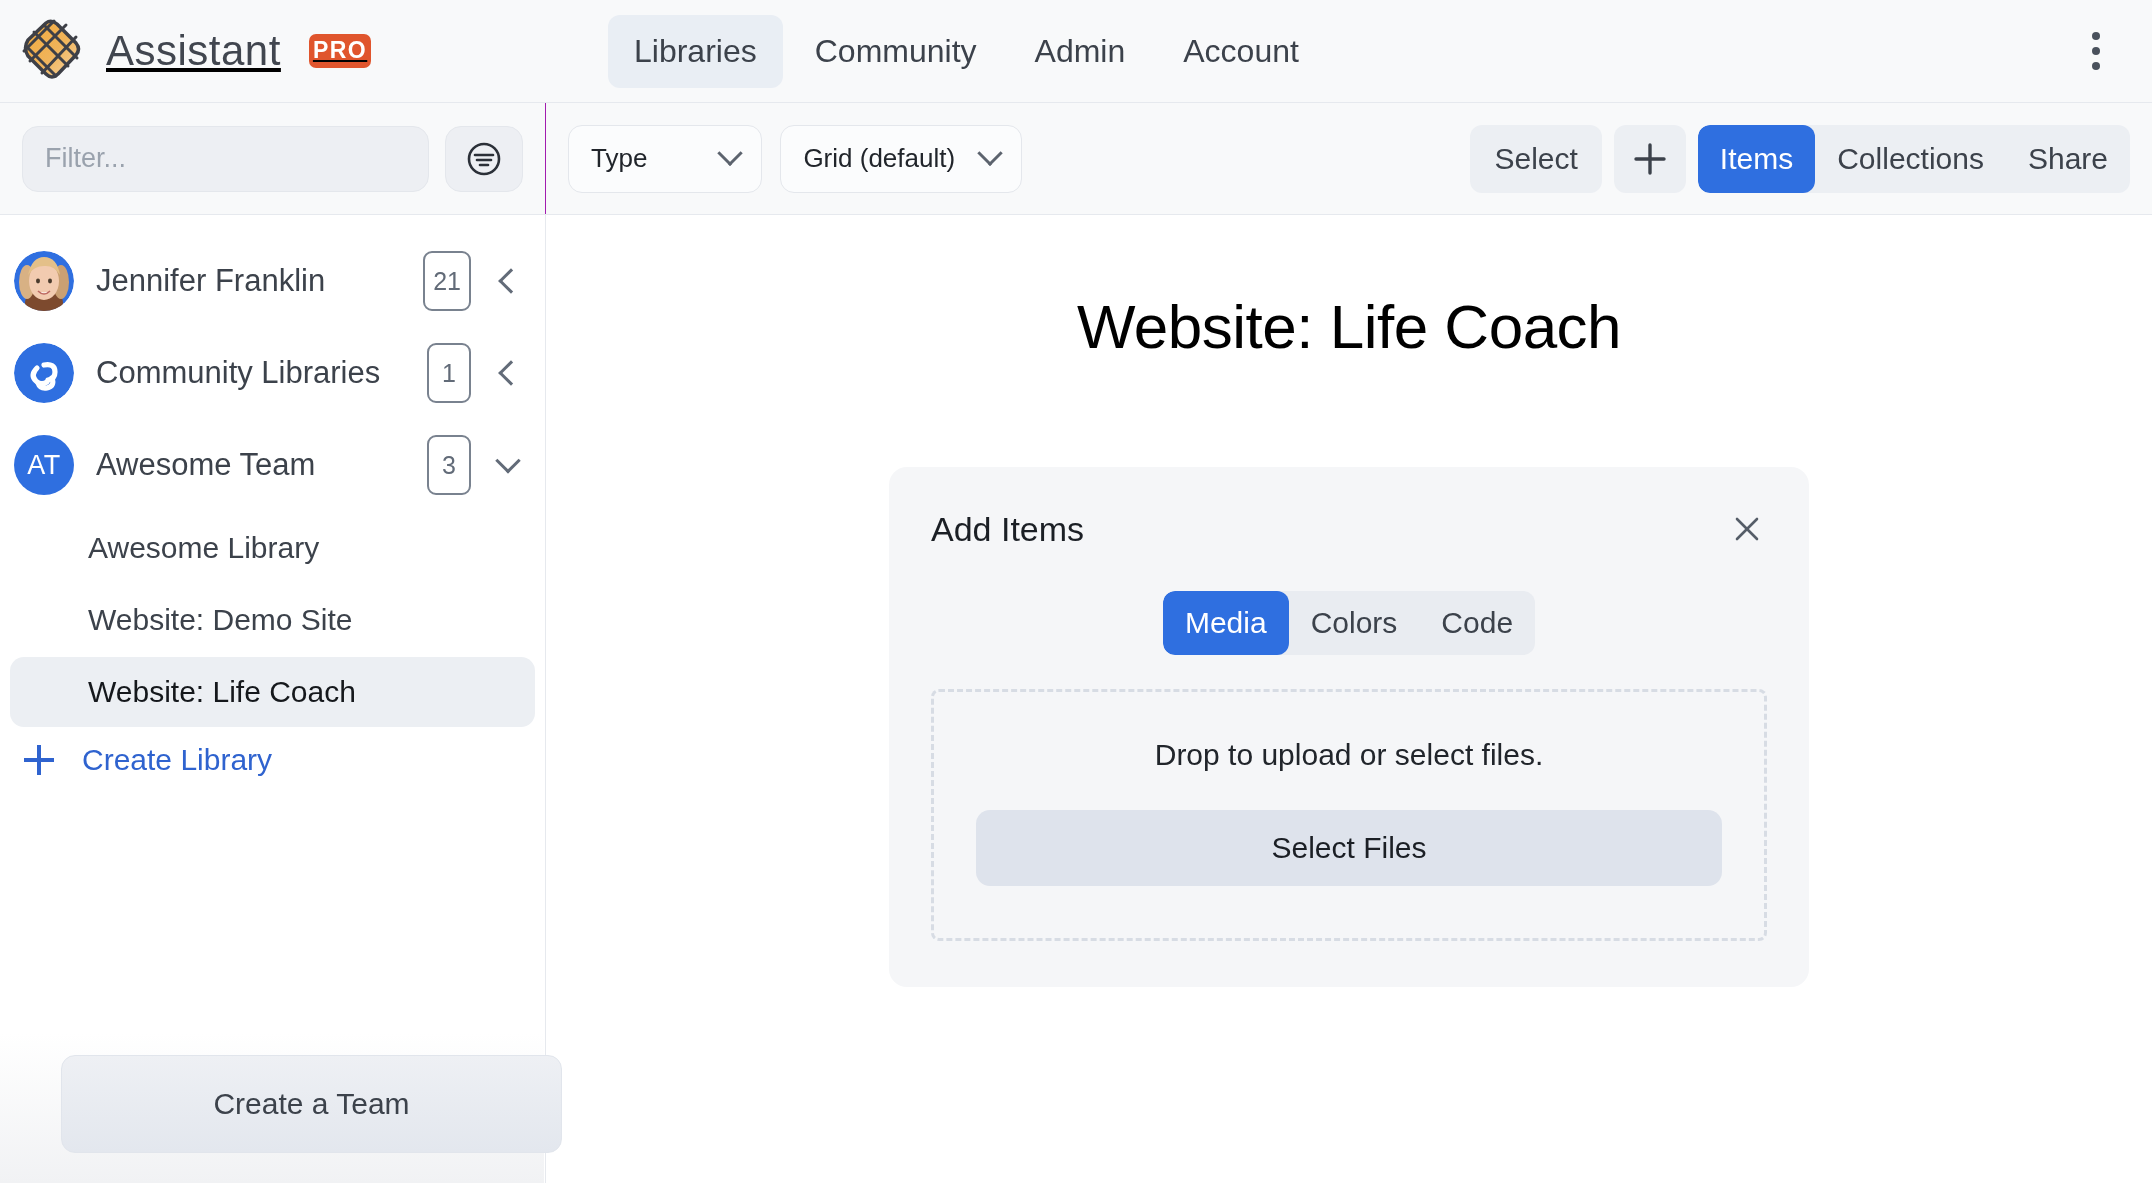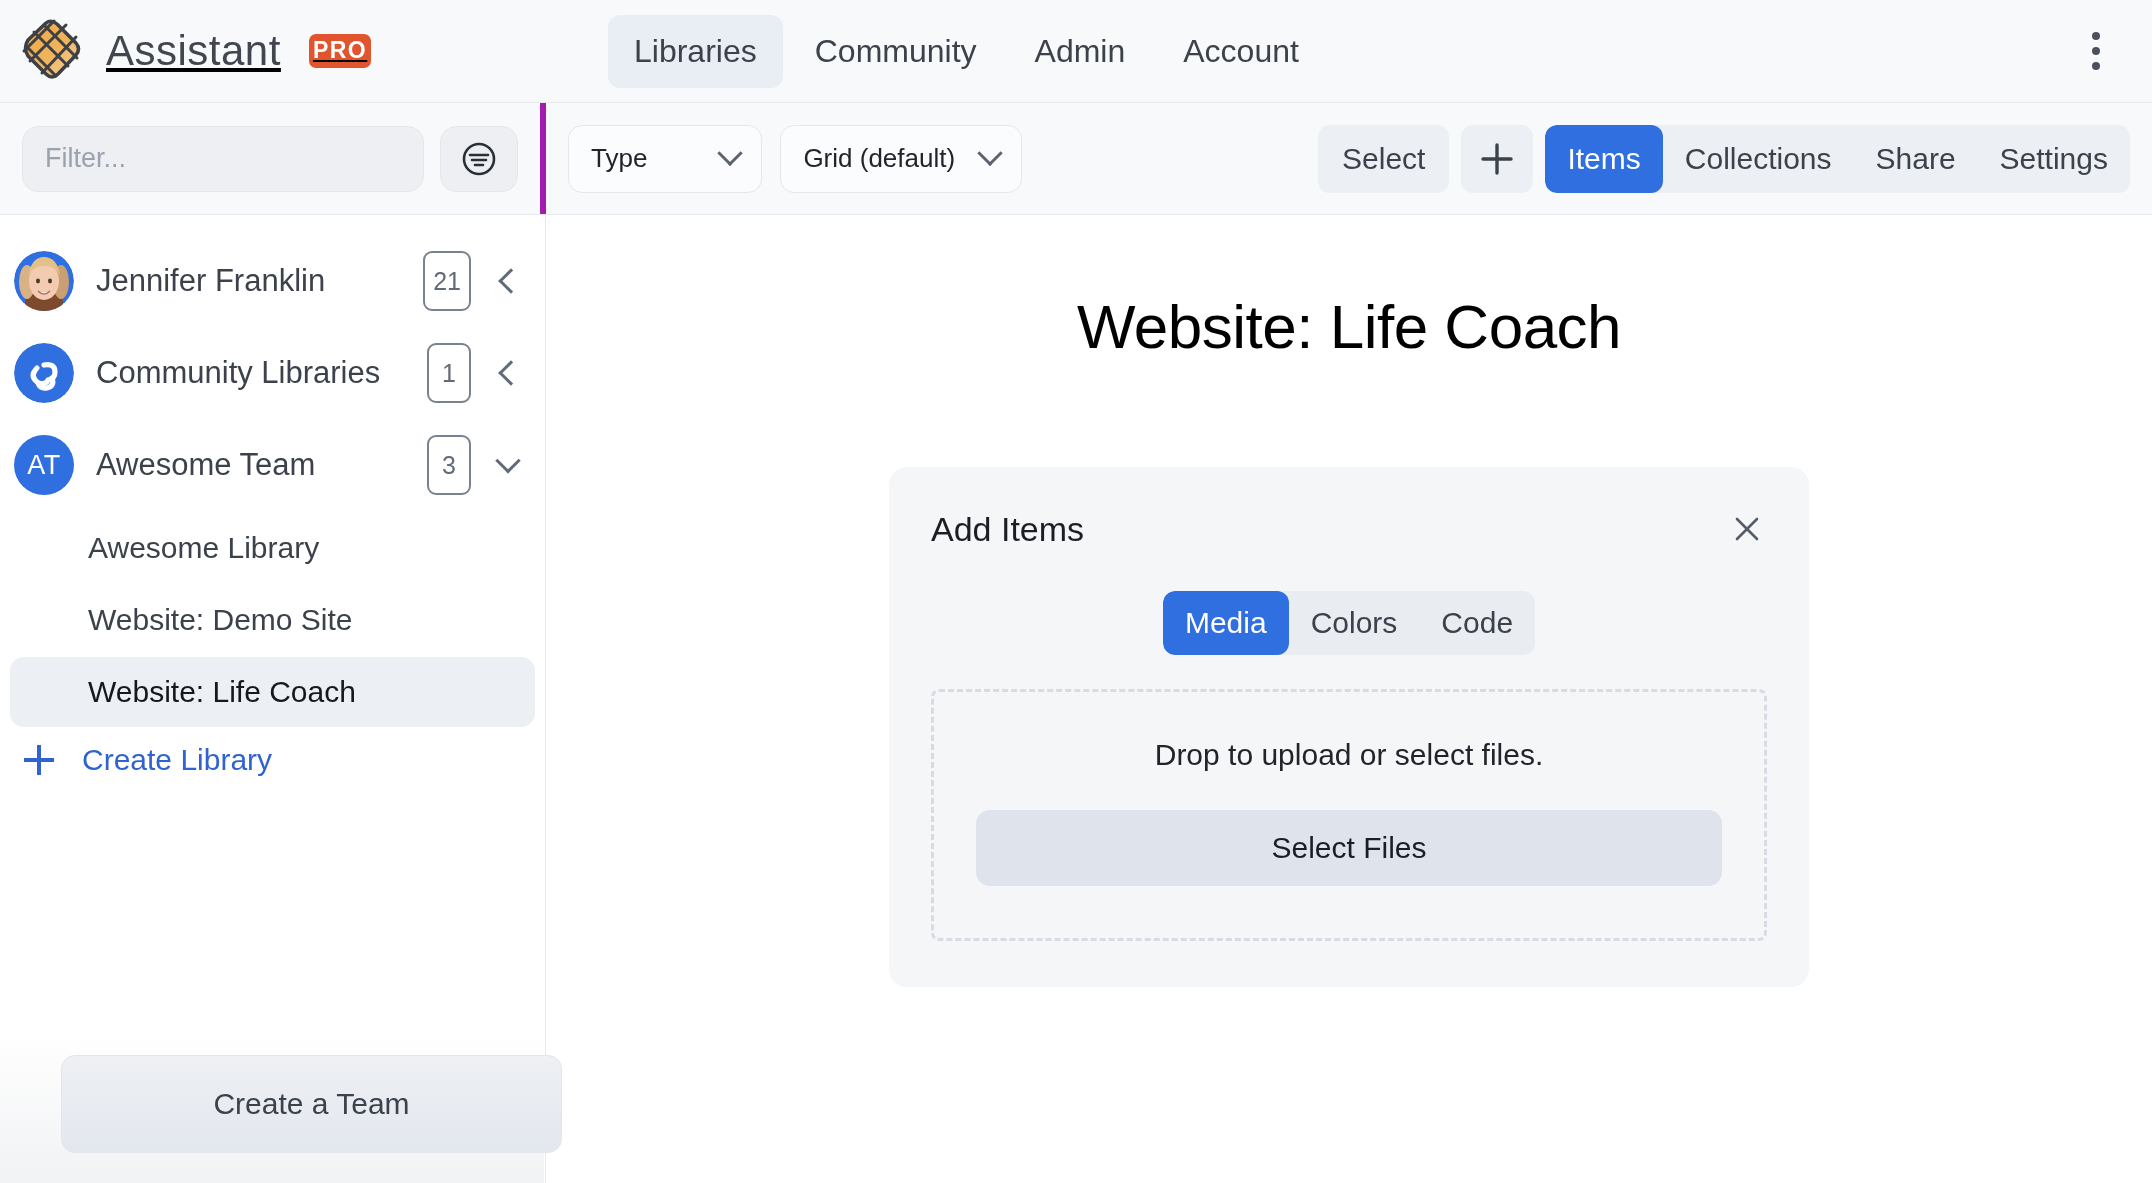--- a/index.html
+++ b/index.html
@@ -43,21 +43,21 @@
   
   .toolbar {
     height: 112px; min-height: 112px;
     background: #f8f9fa;
     border-bottom: 1px solid #e6e9ee;
     display: flex; align-items: center;
   }
   .toolbar-left {
     width: 546px; min-width: 546px; height: 100%;
     display: flex; align-items: center; gap: 16px; padding: 0 22px;
-    border-right: 6px solid #a21caf;
+    border-right: 1px solid #a21caf;
   }
   .filter-input {
     flex: 1; height: 66px; background: #edeff3; border: 1px solid #e4e7ec;
     border-radius: 16px; padding: 0 22px; font-size: 27px; color: #3c424b;
     font-family: inherit; outline: none;
   }
   .filter-input::placeholder { color: #9aa2ad; }
   .icon-btn-sq {
     width: 78px; height: 66px; background: #edeff3; border: 1px solid #e4e7ec;
     border-radius: 16px; display: flex; align-items: center; justify-content: center;
@@ -259,21 +259,20 @@
         <svg width="40" height="40" viewBox="0 0 40 40">
           <line x1="20" y1="6" x2="20" y2="34" stroke="#3c424b" stroke-width="3.4" stroke-linecap="round"></line>
           <line x1="6" y1="20" x2="34" y2="20" stroke="#3c424b" stroke-width="3.4" stroke-linecap="round"></line>
         </svg>
       </div>
 
       <div class="seg">
         <div class="seg-item active">Items</div>
         <div class="seg-item">Collections</div>
         <div class="seg-item">Share</div>
-        <div class="seg-item">Settings</div>
       </div>
     </div>
   </div>
 
   <div class="body">
 
     <div class="sidebar">
       <div class="sidebar-scroll">
 
         <div class="team-row">

